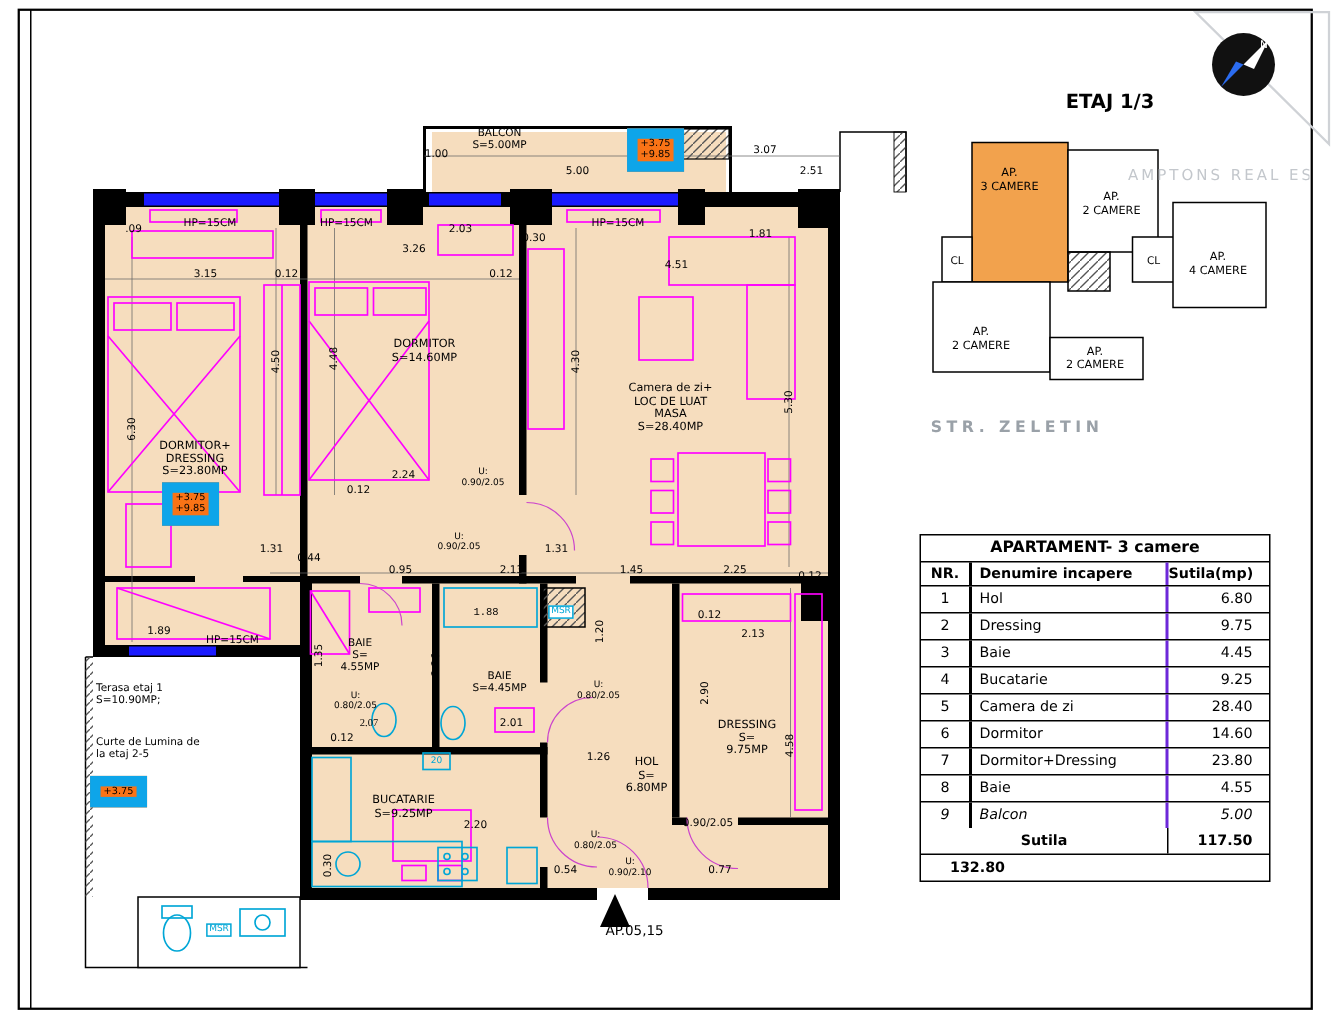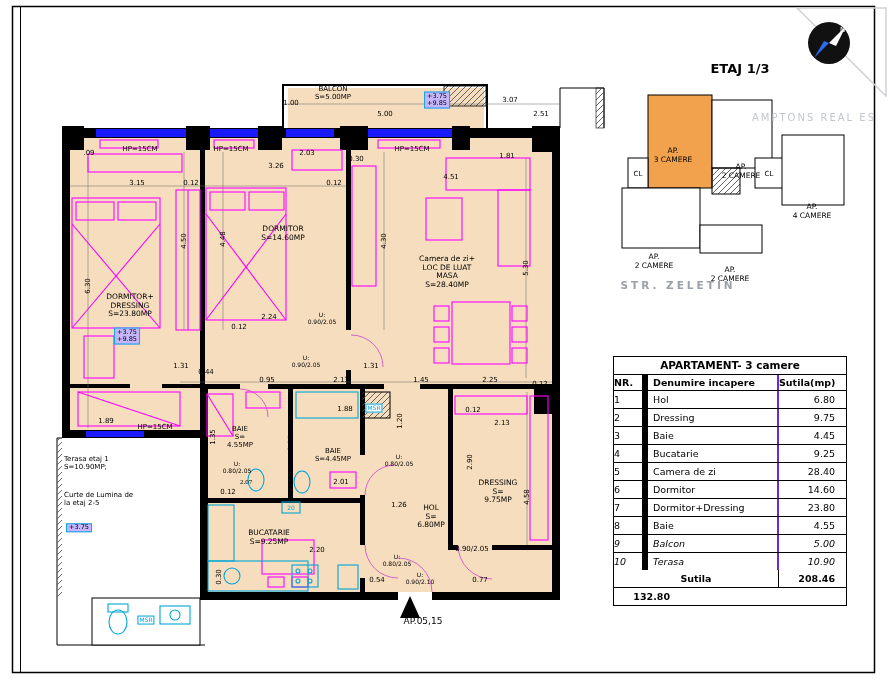--- a/index.html
+++ b/index.html
@@ -3,38 +3,38 @@
 <meta charset="utf-8">
 <style>
   html,body{margin:0;padding:0;background:#fff;}
   .sheet{position:relative;width:888px;height:680px;background:#fff;font-family:"DejaVu Sans",sans-serif;overflow:hidden;}
   .sheet svg{position:absolute;left:0;top:0;}
   .layer{position:absolute;left:0;top:0;width:888px;height:680px;pointer-events:none;}
   .lbl{position:absolute;transform:translate(-50%,-50%);font-size:7px;line-height:1.15;color:#000;white-space:pre-line;text-align:center;}
   .lbl.r90{transform:translate(-50%,-50%) rotate(-90deg);}
   .lbl.room{font-size:7.5px;}
   .lbl.room-sm{font-size:7px;}
-  .lbl.box{border:1px solid #0ea5e9;background:#c4b5fd;padding:0 2px;font-size:6.5px;}
+  .lbl.box{border:7px solid #0ea5e9;background:#f97316;padding:0 2px;font-size:6.5px;}
   .lbl.door{font-size:6px;}
   .lbl.msr{font-size:6px;color:#00a6d6;border:1px solid #00a6d6;background:#fff;padding:0 1px;}
   .lbl.cyan{font-size:6px;color:#00a6d6;}
   .lbl.terasa{transform:translate(0,-50%);text-align:left;font-size:7px;}
-  .lbl.key{font-size:7.5px;margin-top:36px;}
+  .lbl.key{font-size:7.5px;}
   .lbl.key-sm{font-size:7px;}
   .etaj-title{position:absolute;left:698px;top:61px;width:84px;text-align:center;font-size:13px;font-weight:bold;}
   .watermark{position:absolute;left:752px;top:112px;width:121px;overflow:hidden;white-space:nowrap;font-size:10px;letter-spacing:2px;color:#c3c7cc;}
   .street{position:absolute;left:608px;top:279px;width:140px;text-align:center;font-size:10.5px;letter-spacing:3px;color:#9aa1a8;font-weight:bold;}
   .entr{position:absolute;left:393px;top:616px;width:60px;text-align:center;font-size:9px;}
   .aptable{position:absolute;left:613px;top:356px;width:232px;border:1.5px solid #000;background:#fff;font-size:9.5px;color:#000;}
   .t-title{height:17px;line-height:17px;text-align:center;font-weight:bold;font-size:10.5px;border-bottom:1px solid #000;}
   .t-row{display:flex;height:17px;line-height:17px;border-bottom:1px solid #000;}
   .aptable .t-row:last-child{border-bottom:none;}
   .t-head{height:15px;line-height:15px;font-weight:bold;}
   .tc{box-sizing:border-box;overflow:hidden;}
-  .c0{width:34px;text-align:left;border-right:6px solid #000000;}
+  .c0{width:34px;text-align:center;border-right:2px solid #000000;}
   .c1{width:131px;padding-left:5px;border-right:2px solid #6d28d9;}
   .c2{width:67px;text-align:right;padding-right:11px;}
   .cm{width:165px;text-align:center;border-right:1px solid #000;font-weight:bold;}
   .t-total .c2{font-weight:bold;}
   .it{font-style:italic;}
 </style>
 </head>
 <body>
 
 <div class="sheet">
@@ -280,21 +280,21 @@
       <div class="lbl dim" style="left: 540px; top: 384px;">0.12</div>
       <div class="lbl dim" style="left: 106px; top: 421px;">1.89</div>
       <div class="lbl dim" style="left: 155px; top: 427px;">HP=15CM</div>
       <div class="lbl dim r90" style="left: 213px; top: 437px;">1.35</div>
       <div class="lbl room-sm" style="left: 240px; top: 437px;">BAIE
 S=
 4.55MP</div>
       <div class="lbl dim r90" style="left: 291px; top: 443px;">2.26</div>
       <div class="lbl room-sm" style="left: 333px; top: 455px;">BAIE
 S=4.45MP</div>
-      <div class="lbl dim" style="left: 345px; top: 409px;">1.88</div>
+      <div class="lbl dim" style="left: 324px; top: 409px; font-family: Liberation Mono, monospace;">1.88</div>
       <div class="lbl msr" style="left: 374px; top: 408px;">MSR</div>
       <div class="lbl dim r90" style="left: 400px; top: 421px;">1.20</div>
       <div class="lbl dim" style="left: 473px; top: 410px;">0.12</div>
       <div class="lbl dim" style="left: 502px; top: 423px;">2.13</div>
       <div class="lbl dim r90" style="left: 470px; top: 462px;">2.90</div>
       <div class="lbl room" style="left: 498px; top: 492px;">DRESSING
 S=
 9.75MP</div>
       <div class="lbl dim r90" style="left: 527px; top: 497px;">4.58</div>
       <div class="lbl door" style="left: 399px; top: 461px;">U:
@@ -393,28 +393,23 @@
         <div class="trow t-row">
           <div class="tc c0">8</div>
           <div class="tc c1">Baie</div>
           <div class="tc c2">4.55</div>
         </div>
         <div class="trow t-row it">
           <div class="tc c0">9</div>
           <div class="tc c1">Balcon</div>
           <div class="tc c2">5.00</div>
         </div>
-        <div class="trow t-row it">
-          <div class="tc c0">10</div>
-          <div class="tc c1">Terasa</div>
-          <div class="tc c2">10.90</div>
-        </div>
       </div>
   <div class="t-row t-total">
     <div class="tc cm">Sutila</div>
-    <div class="tc c2">208.46</div>
+    <div class="tc c2">117.50</div>
   </div>
   <div class="t-row t-total">
     <div class="tc c2">132.80</div>
   </div>
 </div>
 
 </div>
 
 </body></html>

